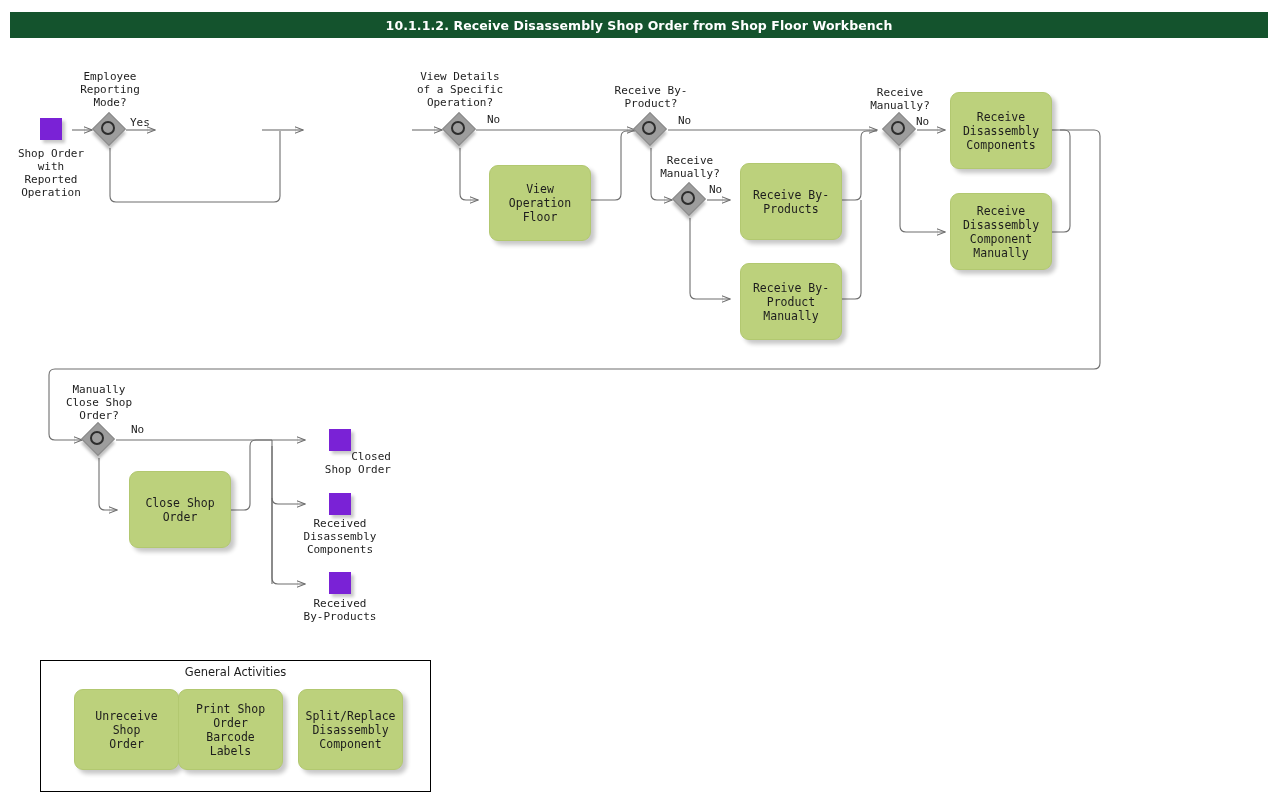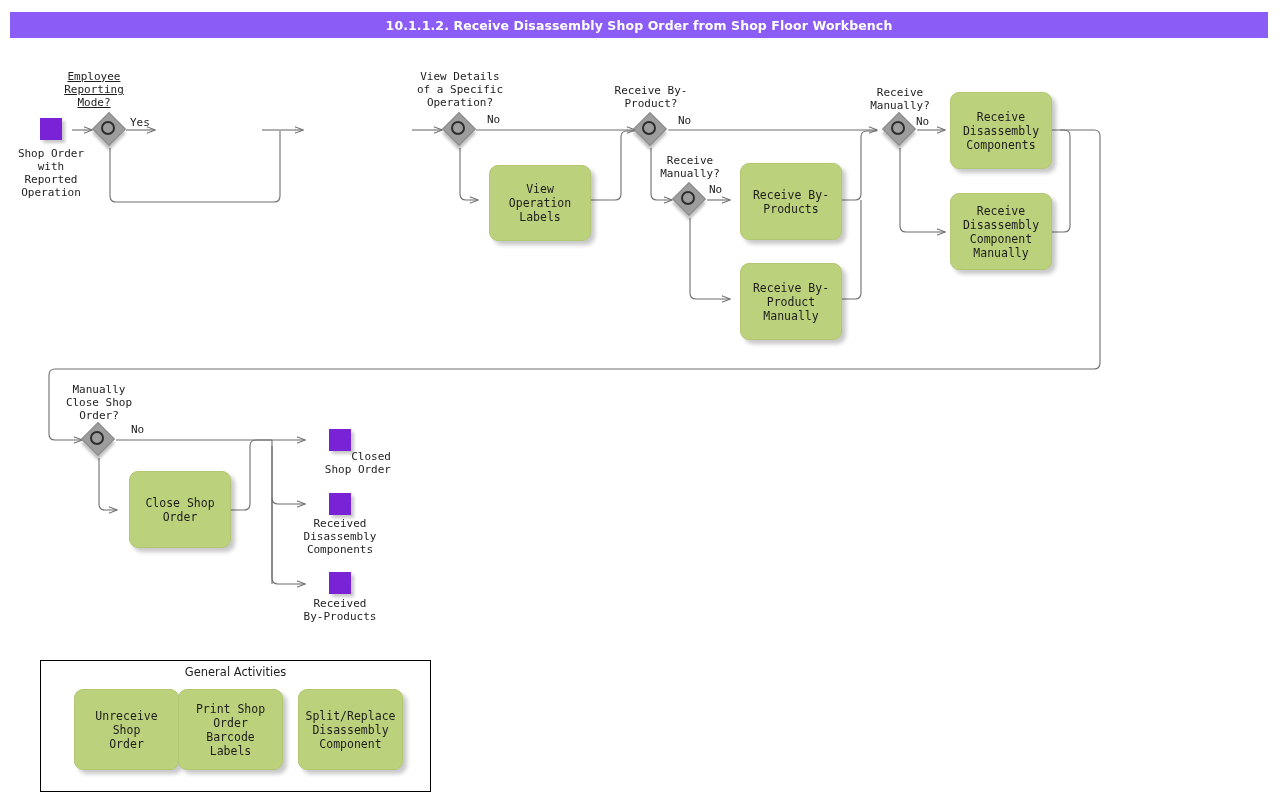--- a/index.html
+++ b/index.html
@@ -5,21 +5,21 @@
   html,body{margin:0;padding:0;background:#ffffff;}
   body{
     width:1280px;height:800px;position:relative;overflow:hidden;
     font-family:"DejaVu Sans Mono","Liberation Mono",monospace;
   }
   #canvas{position:absolute;left:0;top:0;width:1280px;height:800px;}
 
   
   .titlebar{
     position:absolute;left:10px;top:12px;width:1258px;height:26px;
-    background:#8b5cf6;color:#ffffff;
+    background:#14532d;color:#ffffff;
     font-family:"DejaVu Sans","Liberation Sans",sans-serif;
     font-size:12.5px;font-weight:bold;
     display:flex;align-items:center;justify-content:center;
     letter-spacing:0.1px;
   }
 
   
   svg.wires{position:absolute;left:0;top:0;width:1280px;height:800px;
             pointer-events:none;}
   svg.wires path,svg.wires line{fill:none;stroke:#6e6e6e;stroke-width:1.1px;}
@@ -141,21 +141,21 @@
   <div class="event" style="left:40px;top:118px;"></div>
   <div class="event-label" style="left:0px;top:147px;width:102px;">Shop Order
 with
 Reported
 Operation</div>
 
   <div class="gateway" style="left:94px;top:114px;">
     <div class="dia"></div>
     <div class="ring"></div>
   </div>
-  <div class="gw-label" style="left:43px;top:70px;width:102px;text-decoration:underline;">Employee
+  <div class="gw-label" style="left:59px;top:70px;width:102px;">Employee
 Reporting
 Mode?</div>
   <div class="flow-label" style="left:130px;top:116px;">Yes</div>
 
   <div class="gateway" style="left:444px;top:114px;">
     <div class="dia"></div>
     <div class="ring"></div>
   </div>
   <div class="gw-label" style="left:399px;top:70px;width:122px;">View Details
 of a Specific
@@ -191,21 +191,21 @@
     <div class="ring"></div>
   </div>
   <div class="gw-label" style="left:48px;top:383px;width:102px;">Manually
 Close Shop
 Order?</div>
   <div class="flow-label" style="left:131px;top:423px;">No</div>
 
 
 
   <div class="task" style="left:489px;top:165px;width:102px;height:76px;">View Operation
-Labels</div>
+Floor</div>
 
   <div class="task" style="left:740px;top:163px;width:102px;height:77px;">Receive By-
 Products</div>
 
   <div class="task" style="left:740px;top:263px;width:102px;height:77px;">Receive By-
 Product
 Manually</div>
 
   <div class="task" style="left:950px;top:92px;width:102px;height:77px;">Receive
 Disassembly

